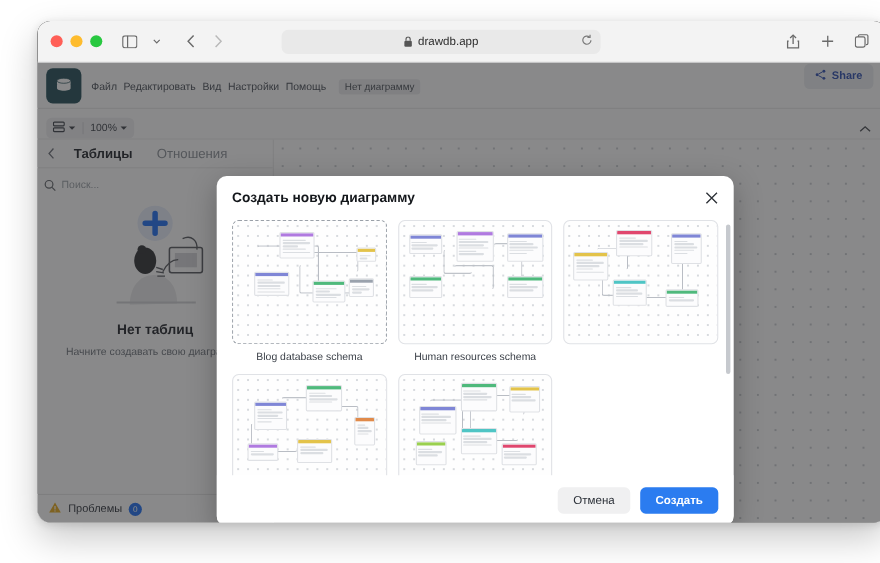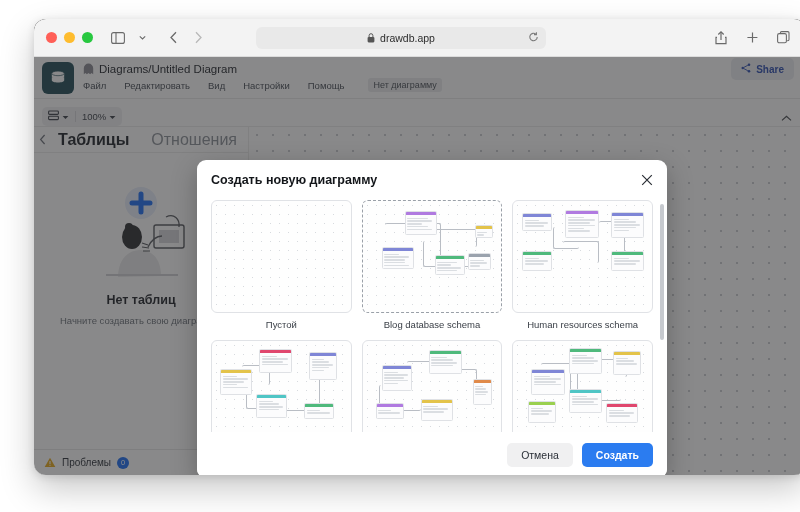--- a/index.html
+++ b/index.html
@@ -80,21 +80,21 @@
     width: 32px; height: 32px;
     background: #1f4b55;
     border-radius: 6px;
     display: flex; align-items: center; justify-content: center;
     flex: none;
   }
   .titlewrap { margin-left: 9px; }
   .title-row { display: flex; align-items: center; gap: 5px; }
   .ghost-ico { color: #8b8b93; display:flex; }
   .doc-title { font-size: 11.5px; color: #21252b; }
-  .menu-row { display: flex; gap: 18px; margin-top: 3px; align-items: center; }
+  .menu-row { display: flex; gap: 6px; margin-top: 3px; align-items: center; }
   .menu-item { font-size: 9.5px; color: #454b54; }
   .nochange {
     font-size: 9px; color: #4a4f57;
     background: #ebecee; border-radius: 3px;
     padding: 2px 5px; margin-left: 6px;
   }
   .share-btn {
     position: absolute; right: 12px; top: 1px;
     background: #eceef1; border-radius: 5px;
     padding: 5px 10px;
@@ -123,21 +123,21 @@
     width: 215px; background: #fff;
     border-right: 1px solid #ececec;
     position: relative;
   }
   .tabs-row {
     display: flex; align-items: center; gap: 0;
     height: 26px; padding-left: 4px;
     border-bottom: 1px solid #ececec;
   }
   .back-chev { width: 18px; display:flex; justify-content:center; color:#6c7079; }
-  .tab { font-size: 16px; padding: 0 11px; color: #8b9097; }
+  .tab { font-size: 12px; padding: 0 11px; color: #8b9097; }
   .tab.active { color: #1c2026; font-weight: bold; }
 
   .search-row { display: flex; align-items: center; height: 30px; padding: 0 6px; gap: 6px; }
   .search-box {
     flex: 1; display: flex; align-items: center; gap: 5px;
     height: 20px; font-size: 9.5px; color: #9aa0a6;
   }
   .search-box .mag { color: #5f6368; display:flex; }
   .chev-sm { margin-left: auto; color: #6a6f76; display:flex; }
   .add-btn {
@@ -361,28 +361,20 @@
     <div class="app-header">
       <div class="logo">
         <svg width="18" height="18" viewBox="0 0 18 18">
           <ellipse cx="9" cy="4.4" rx="6.2" ry="2.3" fill="#fff"></ellipse>
           <path d="M2.8 4.4v3.1c0 1.27 2.78 2.3 6.2 2.3s6.2-1.03 6.2-2.3V4.4" fill="#fff"></path>
           <path d="M2.8 8.2v3.1c0 1.27 2.78 2.3 6.2 2.3s6.2-1.03 6.2-2.3V8.2" fill="#fff"></path>
           <ellipse cx="9" cy="4.4" rx="6.2" ry="2.3" fill="none" stroke="#1f4b55" stroke-width="0.7"></ellipse>
         </svg>
       </div>
       <div class="titlewrap">
-        <div class="title-row">
-          <span class="ghost-ico">
-            <svg width="11" height="12" viewBox="0 0 11 12">
-                <path d="M0.8 11.3V5.2a4.7 4.7 0 019.4 0v6.1l-1.6-1.2-1.5 1.2L5.5 10l-1.6 1.3-1.5-1.2z" fill="currentColor"></path>
-              </svg>
-          </span>
-          <span class="doc-title">Diagrams/Untitled Diagram</span>
-        </div>
         <div class="menu-row">
           <span class="menu-item">Файл</span>
           <span class="menu-item">Редактировать</span>
           <span class="menu-item">Вид</span>
           <span class="menu-item">Настройки</span>
           <span class="menu-item">Помощь</span>
           <span class="nochange">Нет диаграмму</span>
         </div>
       </div>
       <div class="share-btn">
@@ -436,20 +428,44 @@
         <div class="tabs-row">
           <span class="back-chev">
             <svg width="8" height="11" viewBox="0 0 8 11">
                 <path d="M5.6 1L1.6 5.5 5.6 10" fill="none" stroke="currentColor" stroke-width="1.2"></path>
               </svg>
           </span>
           <span class="tab active">Таблицы</span>
           <span class="tab">Отношения</span>
         </div>
 
+        <div class="search-row">
+          <div class="search-box">
+            <span class="mag">
+              <svg width="11" height="11" viewBox="0 0 11 11">
+                  <circle cx="4.6" cy="4.6" r="3.5" fill="none" stroke="currentColor" stroke-width="1.1"></circle>
+                  <path d="M7.3 7.3l3 3" stroke="currentColor" stroke-width="1.1"></path>
+                </svg>
+            </span>
+            <span>Поиск...</span>
+            <span class="chev-sm">
+              <svg width="9" height="6" viewBox="0 0 9 6">
+                  <path d="M1 1.2L4.5 4.6 8 1.2" fill="none" stroke="currentColor" stroke-width="1.2"></path>
+                </svg>
+            </span>
+          </div>
+          <div class="add-btn">
+            <span>
+              <svg width="12" height="12" viewBox="0 0 12 12">
+                  <path d="M6 1.3v9.4M1.3 6h9.4" stroke="currentColor" stroke-width="1.6" fill="none"></path>
+                </svg>
+            </span>
+            <span></span>
+          </div>
+        </div>
 
         <div class="empty-state">
           <div class="illus">
             <svg width="150" height="110" viewBox="0 0 150 110">
               <circle cx="75" cy="26" r="16" fill="#e7edfb"></circle>
               <path d="M75 17v18M66 26h18" stroke="#1b6ef3" stroke-width="5" stroke-linecap="round"></path>
               <path d="M52 100c0-16 9-27 22-27s21 10 21 26" fill="#e9e9ea"></path>
               <ellipse cx="66" cy="60" rx="10" ry="12" fill="#2b2d30"></ellipse>
               <circle cx="63" cy="50" r="4" fill="#2b2d30"></circle>
               <rect x="88" y="48" width="30" height="23" rx="2" fill="#fff" stroke="#55585d" stroke-width="1.4"></rect>
@@ -493,24 +509,20 @@
         <span class="modal-close">
           <svg width="12" height="12" viewBox="0 0 12 12">
               <path d="M1.2 1.2l9.6 9.6M10.8 1.2l-9.6 9.6" stroke="currentColor" stroke-width="1.2"></path>
             </svg>
         </span>
       </div>
 
       <div class="modal-body">
         <div class="grid">
 
-          <div class="card">
-            <div class="thumb"></div>
-            <div class="card-label">Пустой</div>
-          </div>
 
           <div class="card selected">
             <div class="thumb">
               <div class="lnk" style="left:22px;top:22px;width:56px;height:40px;border-bottom:none;border-left:none;"></div>
               <div class="lnk" style="left:60px;top:40px;width:52px;height:26px;border-top:none;border-right:none;"></div>
               <div class="lnk" style="left:70px;top:28px;width:44px;height:18px;border-bottom:none;border-left:none;"></div>
               <div class="tb" style="left:42px;top:10px;width:32px;height:24px;">
                 <div class="hd" style="background:#b07ae0"></div>
                 <div class="rows">
                     <div class="r m"></div>

